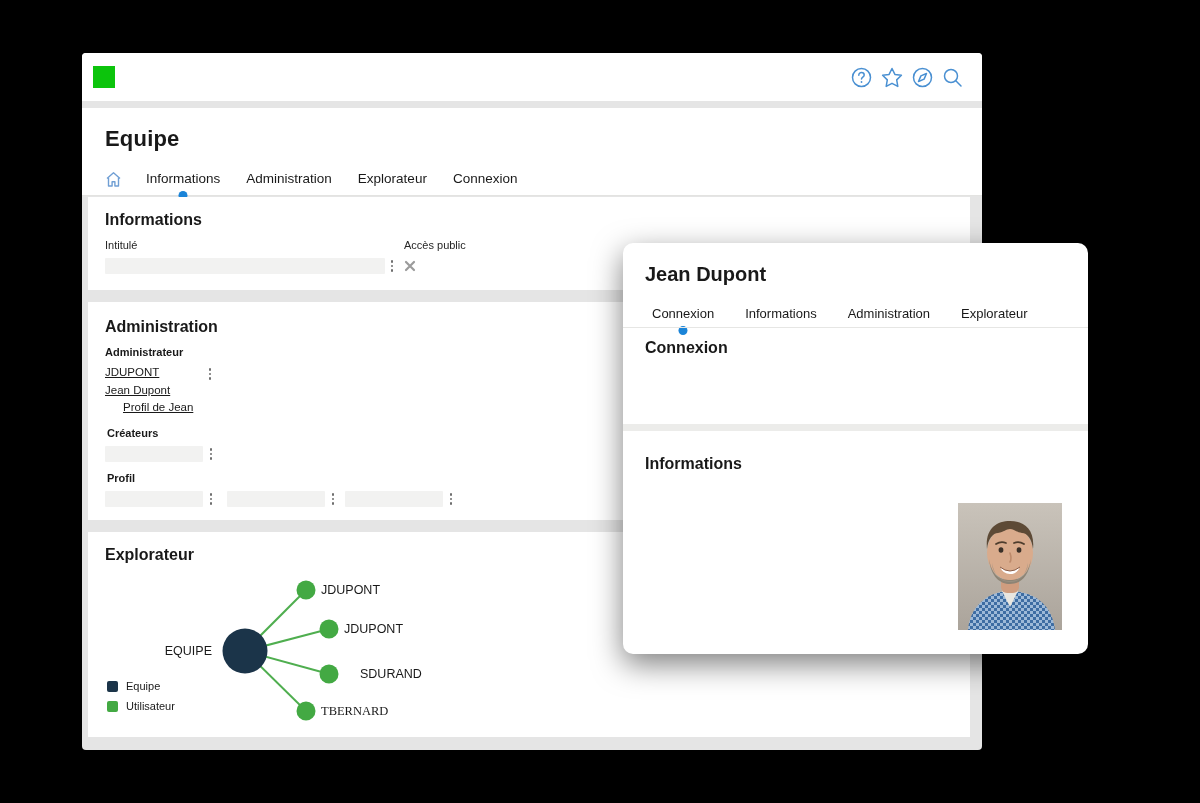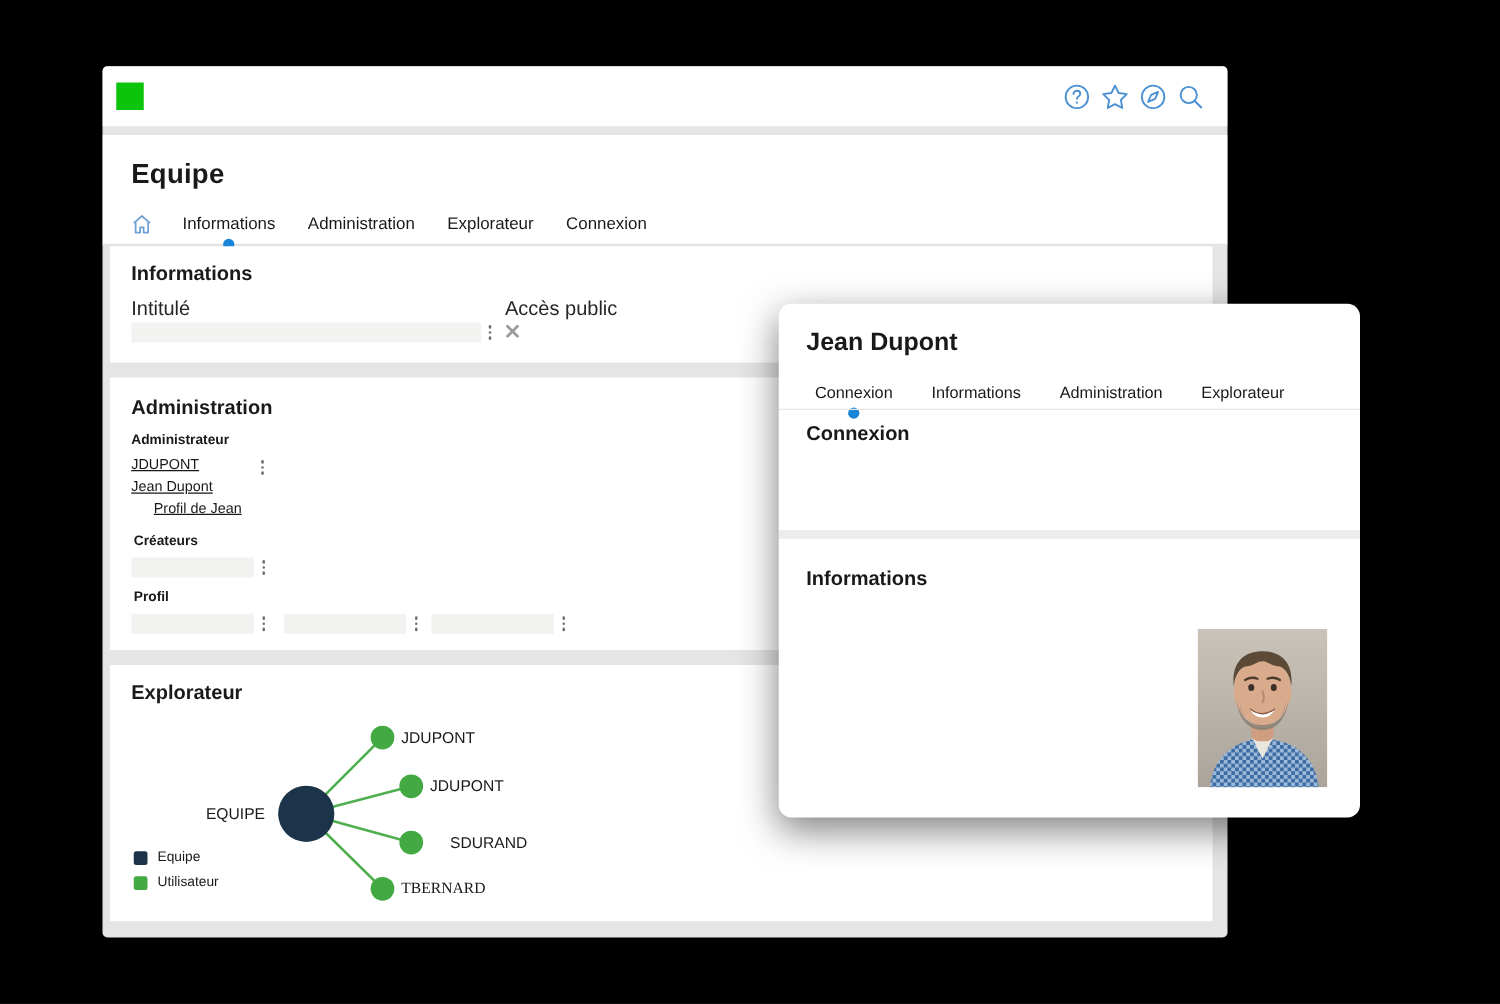--- a/index.html
+++ b/index.html
@@ -19,21 +19,21 @@
     border-bottom:1px solid #e3e3e1; }
   .page-title { position:absolute; left:23px; top:18px; font-size:22px; font-weight:700; letter-spacing:.2px; }
   .tab-row { position:absolute; left:23px; top:60px; display:flex; align-items:center; gap:22px; }
   .tab { position:relative; font-size:13.5px; padding:0 2px; cursor:pointer; line-height:22px; }
   .tab.active::after { content:""; position:absolute; left:50%; transform:translateX(-50%); bottom:-10px;
     width:9px; height:9px; border-radius:50%; background:#1a84d8; }
   .home-tab { display:flex; align-items:center; }
 
   .card { position:absolute; left:6px; width:882px; background:#fff; }
   .card-h { position:absolute; left:17px; top:14px; font-size:16px; font-weight:700; }
-  .lbl { font-size:16px; color:#262626;text-align:center; }
+  .lbl { font-size:11px; color:#262626;text-align:center; }
   .lbl-b { font-size:11px; font-weight:700; color:#191919; }
   .inbar { position:absolute; height:16px; background:#f2f2f1; border-radius:1px; cursor:text; }
   .dots { position:absolute; width:4px; height:14px; display:flex; flex-direction:column; justify-content:center; gap:2px; align-items:center; cursor:pointer; }
   .dots i { width:2.4px; height:2.4px; border-radius:50%; background:#6e6e6e; display:block; }
   .link { font-size:11.5px; text-decoration:underline; color:#191919; cursor:pointer; display:inline-block; }
 
   
   .gnode-label { position:absolute; font-size:12.5px; color:#191919; transform:translateY(-50%); white-space:nowrap; }
   .legend-item { position:absolute; display:flex; align-items:center; gap:8px; }
   .legend-sq { width:11px; height:11px; border-radius:2px; }

